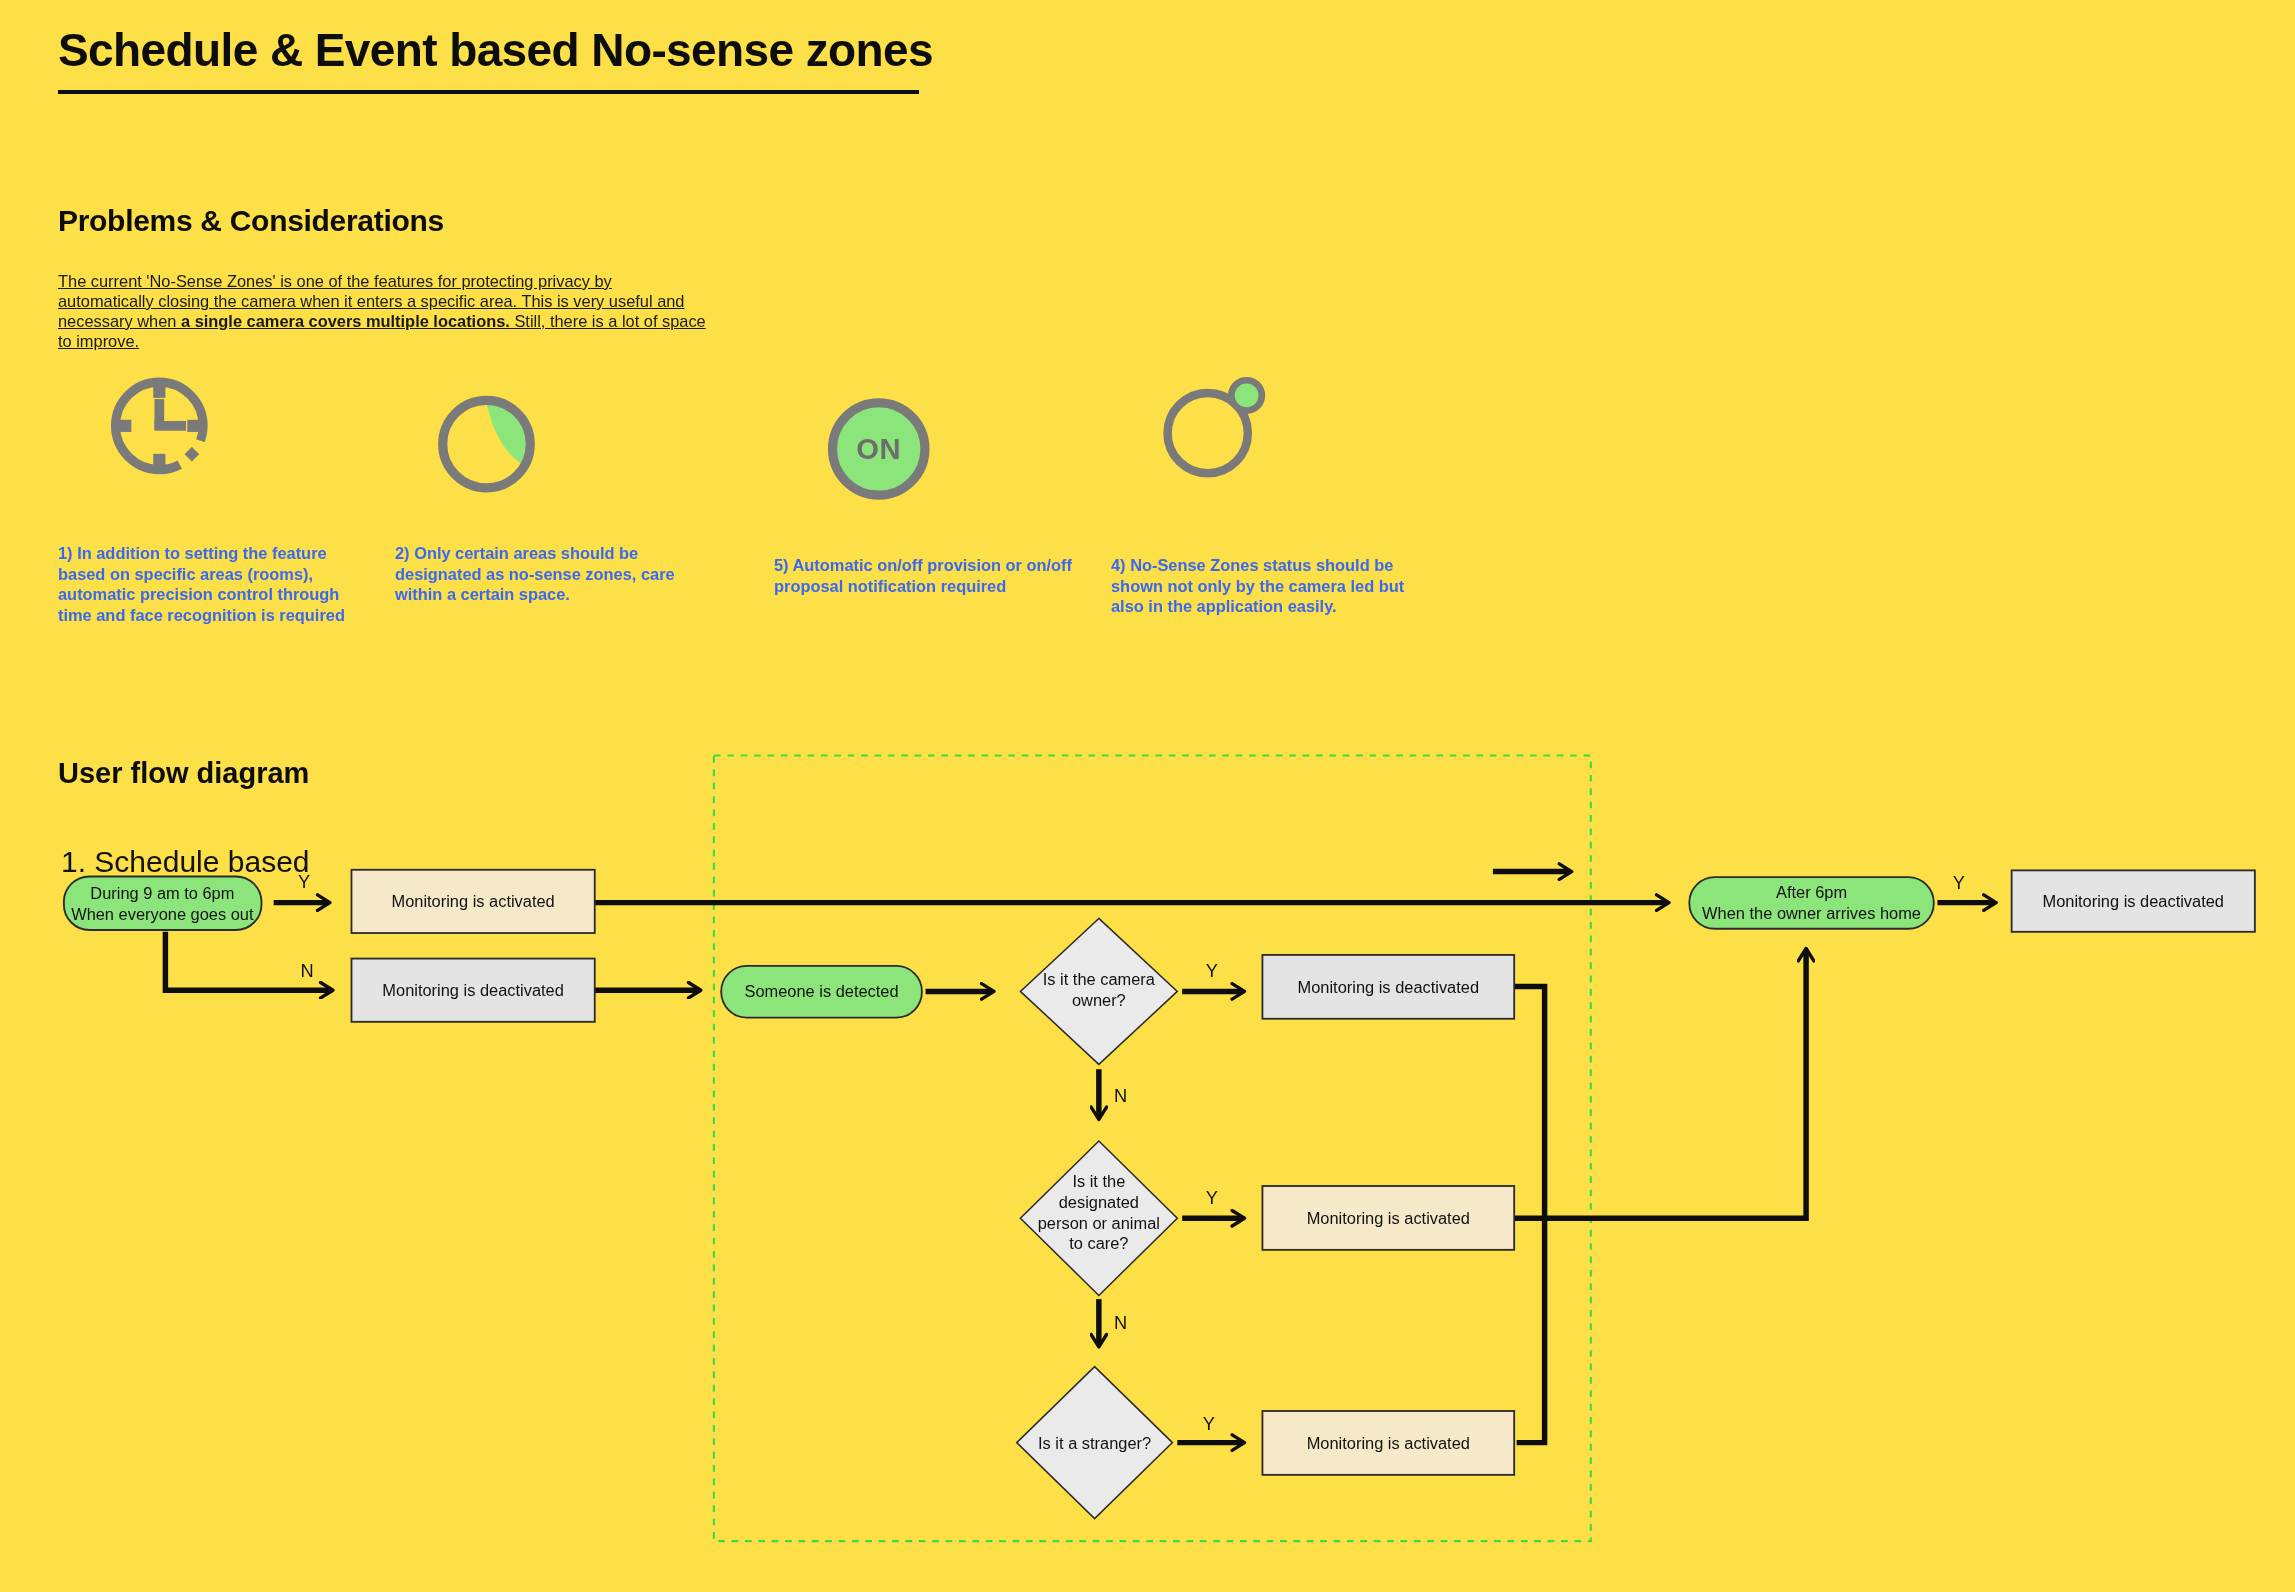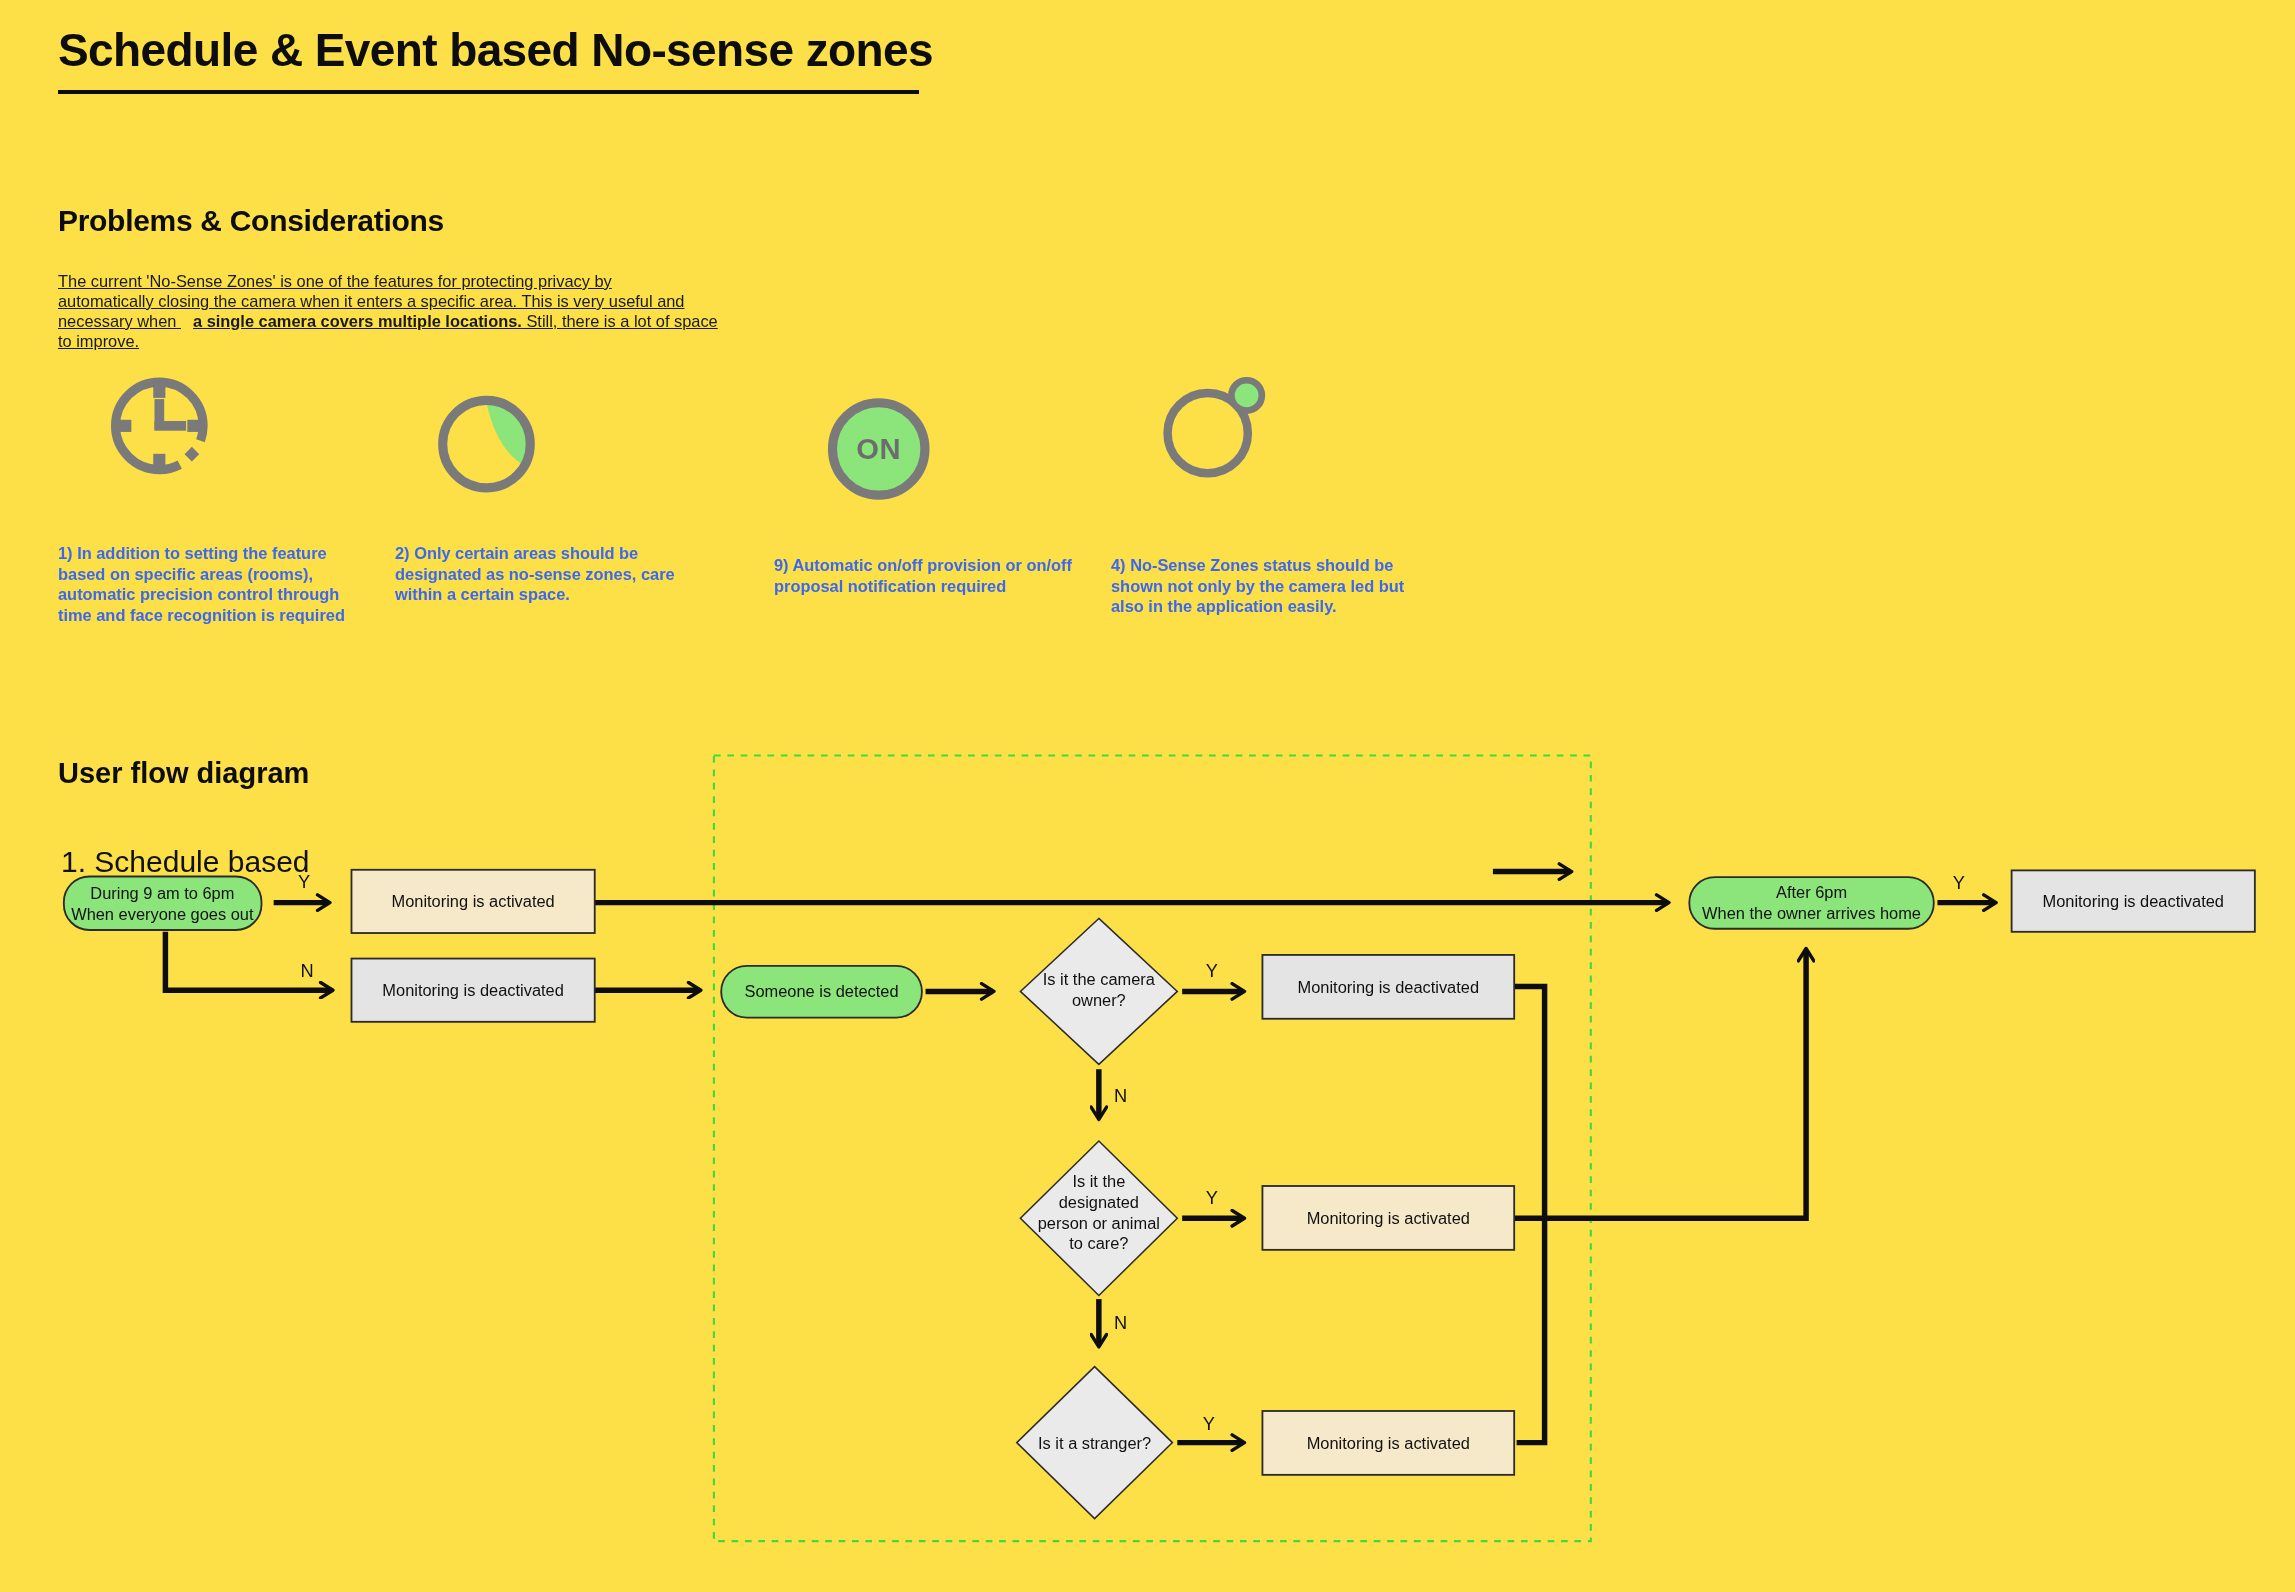--- a/index.html
+++ b/index.html
@@ -20,21 +20,21 @@
     left:58px;top:90px;width:861px;height:3.6px;background:#0d0d0d;
   }
   .section-heading{
     left:58px;top:204px;
     font-size:30px;font-weight:bold;color:#0d0d0d;letter-spacing:-0.3px;
   }
   .para{
     left:58px;top:271px;width:730px;
     font-size:16.4px;line-height:20px;color:#1a1a1a;text-decoration:underline;
   }
-  .para .bold{font-weight:bold;margin-left:12px;}
+  .para .bold{font-weight:bold;}
   .caption{
     font-size:16.4px;line-height:20.7px;font-weight:bold;color:#3a68f0;
   }
   .cap1{left:58px;top:543px;width:341px;}
   .cap2{left:395px;top:543px;width:341px;}
   .cap3{left:774px;top:555px;width:341px;}
   .cap4{left:1111px;top:555px;width:341px;}
   .ufd-heading{
     left:58px;top:757px;
     font-size:29px;font-weight:bold;color:#0d0d0d;
@@ -74,21 +74,21 @@
     <div>based on specific areas (rooms),</div>
     <div>automatic precision control through</div>
     <div>time and face recognition is required</div>
   </div>
   <div class="abs caption cap2">
     <div>2) Only certain areas should be</div>
     <div>designated as no-sense zones, care</div>
     <div>within a certain space.</div>
   </div>
   <div class="abs caption cap3">
-    <div>9) Automatic on/off provision or on/off</div>
+    <div>5) Automatic on/off provision or on/off</div>
     <div>proposal notification required</div>
   </div>
   <div class="abs caption cap4">
     <div>4) No-Sense Zones status should be</div>
     <div>shown not only by the camera led but</div>
     <div>also in the application easily.</div>
   </div>
 
   <div class="abs ufd-heading">User flow diagram</div>
   <div class="abs sec1-label">1. Schedule based</div>

